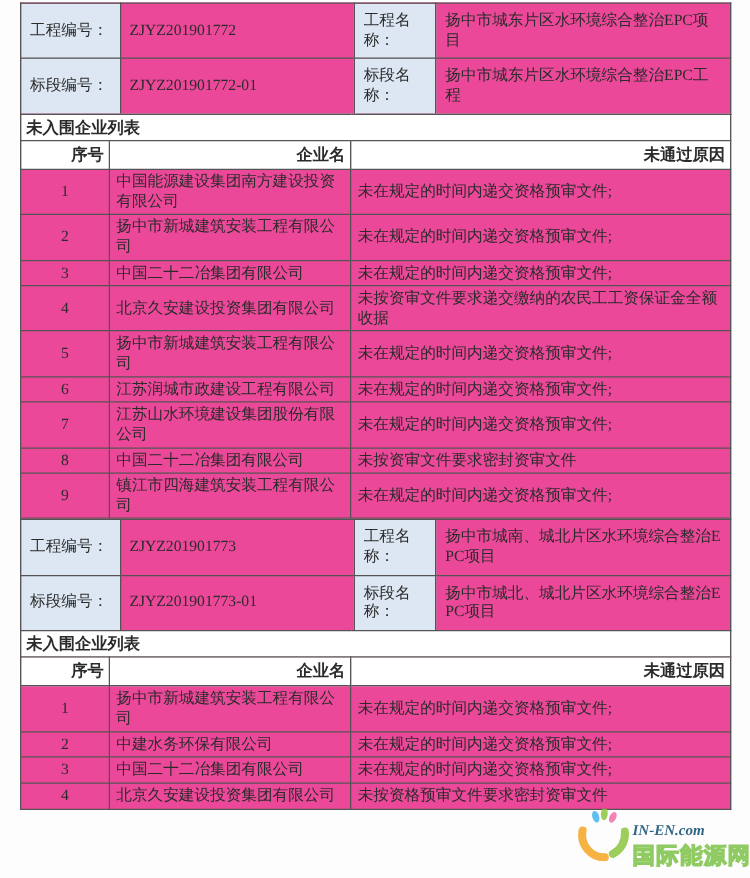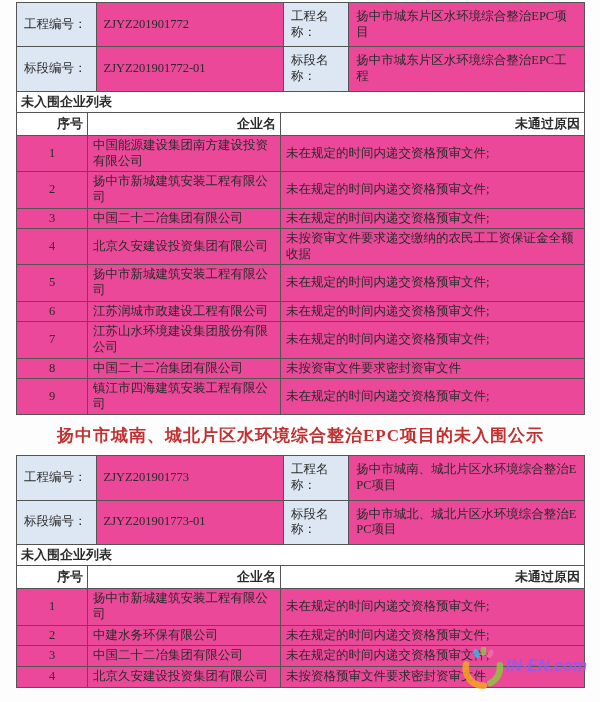--- a/index.html
+++ b/index.html
@@ -64,25 +64,25 @@
   .watermark{
     position:absolute;
     left:462px;top:645px;
     width:150px;
     opacity:.85;
     pointer-events:none;
   }
   .wm-logo{position:absolute;left:0;top:2px;}
   .wm-text{position:absolute;left:44px;top:12px;white-space:nowrap;}
   .wm-brand{
-    font-family:Liberation Sans, sans-serif;
+    font-family:Liberation Serif, serif;
     font-style:italic;
     font-weight:bold;
-    font-size:16px;
-    color:#8b5cf6;
+    font-size:12px;
+    color:#0c4a6e;
   }
   .wm-site{
     font-family:"Liberation Sans",sans-serif;
     font-weight:bold;
     font-size:18px;
     letter-spacing:1px;
     color:rgba(170,210,130,0.35);
     -webkit-text-stroke:1px #7cc247;
     margin-top:0px;
   }
@@ -173,21 +173,20 @@
             <tr>
               <td class="num">9</td>
               <td class="company">镇江市四海建筑安装工程有限公司</td>
               <td class="reason">未在规定的时间内递交资格预审文件;</td>
             </tr>
           </tbody>
     </table>
   </section>
 
   <section class="section">
-    <h1 class="section-title">扬中市城南、城北片区水环境综合整治EPC项目的未入围公示</h1>
     <table class="info">
       <colgroup>
         <col style="width:14%">
             <col style="width:33%">
             <col style="width:11.5%">
             <col style="width:41.5%">
       </colgroup>
       <tbody>
             <tr>
               <td class="label">工程编号：</td>
@@ -248,15 +247,16 @@
       <g fill="none" stroke-linecap="round">
         <path d="M 24 42.5 A 19.5 19.5 0 0 1 4.5 19" stroke="#f5a623" stroke-width="7"></path>
         <path d="M 41.5 20 A 19.5 19.5 0 0 1 31 39.5" stroke="#8dc63f" stroke-width="7"></path>
       </g>
       <ellipse cx="16" cy="7" rx="3" ry="5.2" fill="#45b6e8" transform="rotate(-18 16 7)"></ellipse>
       <ellipse cx="23.5" cy="4.5" rx="3" ry="5.6" fill="#8dc63f" transform="rotate(4 23.5 4.5)"></ellipse>
       <ellipse cx="31" cy="7.5" rx="2.9" ry="5" fill="#f06eaa" transform="rotate(26 31 7.5)"></ellipse>
     </svg>
     <div class="wm-text">
       <div class="wm-brand">IN-EN.com</div>
+      <div class="wm-site">国际能源网</div>
     </div>
   </div>
 </div>
 
 </body></html>

